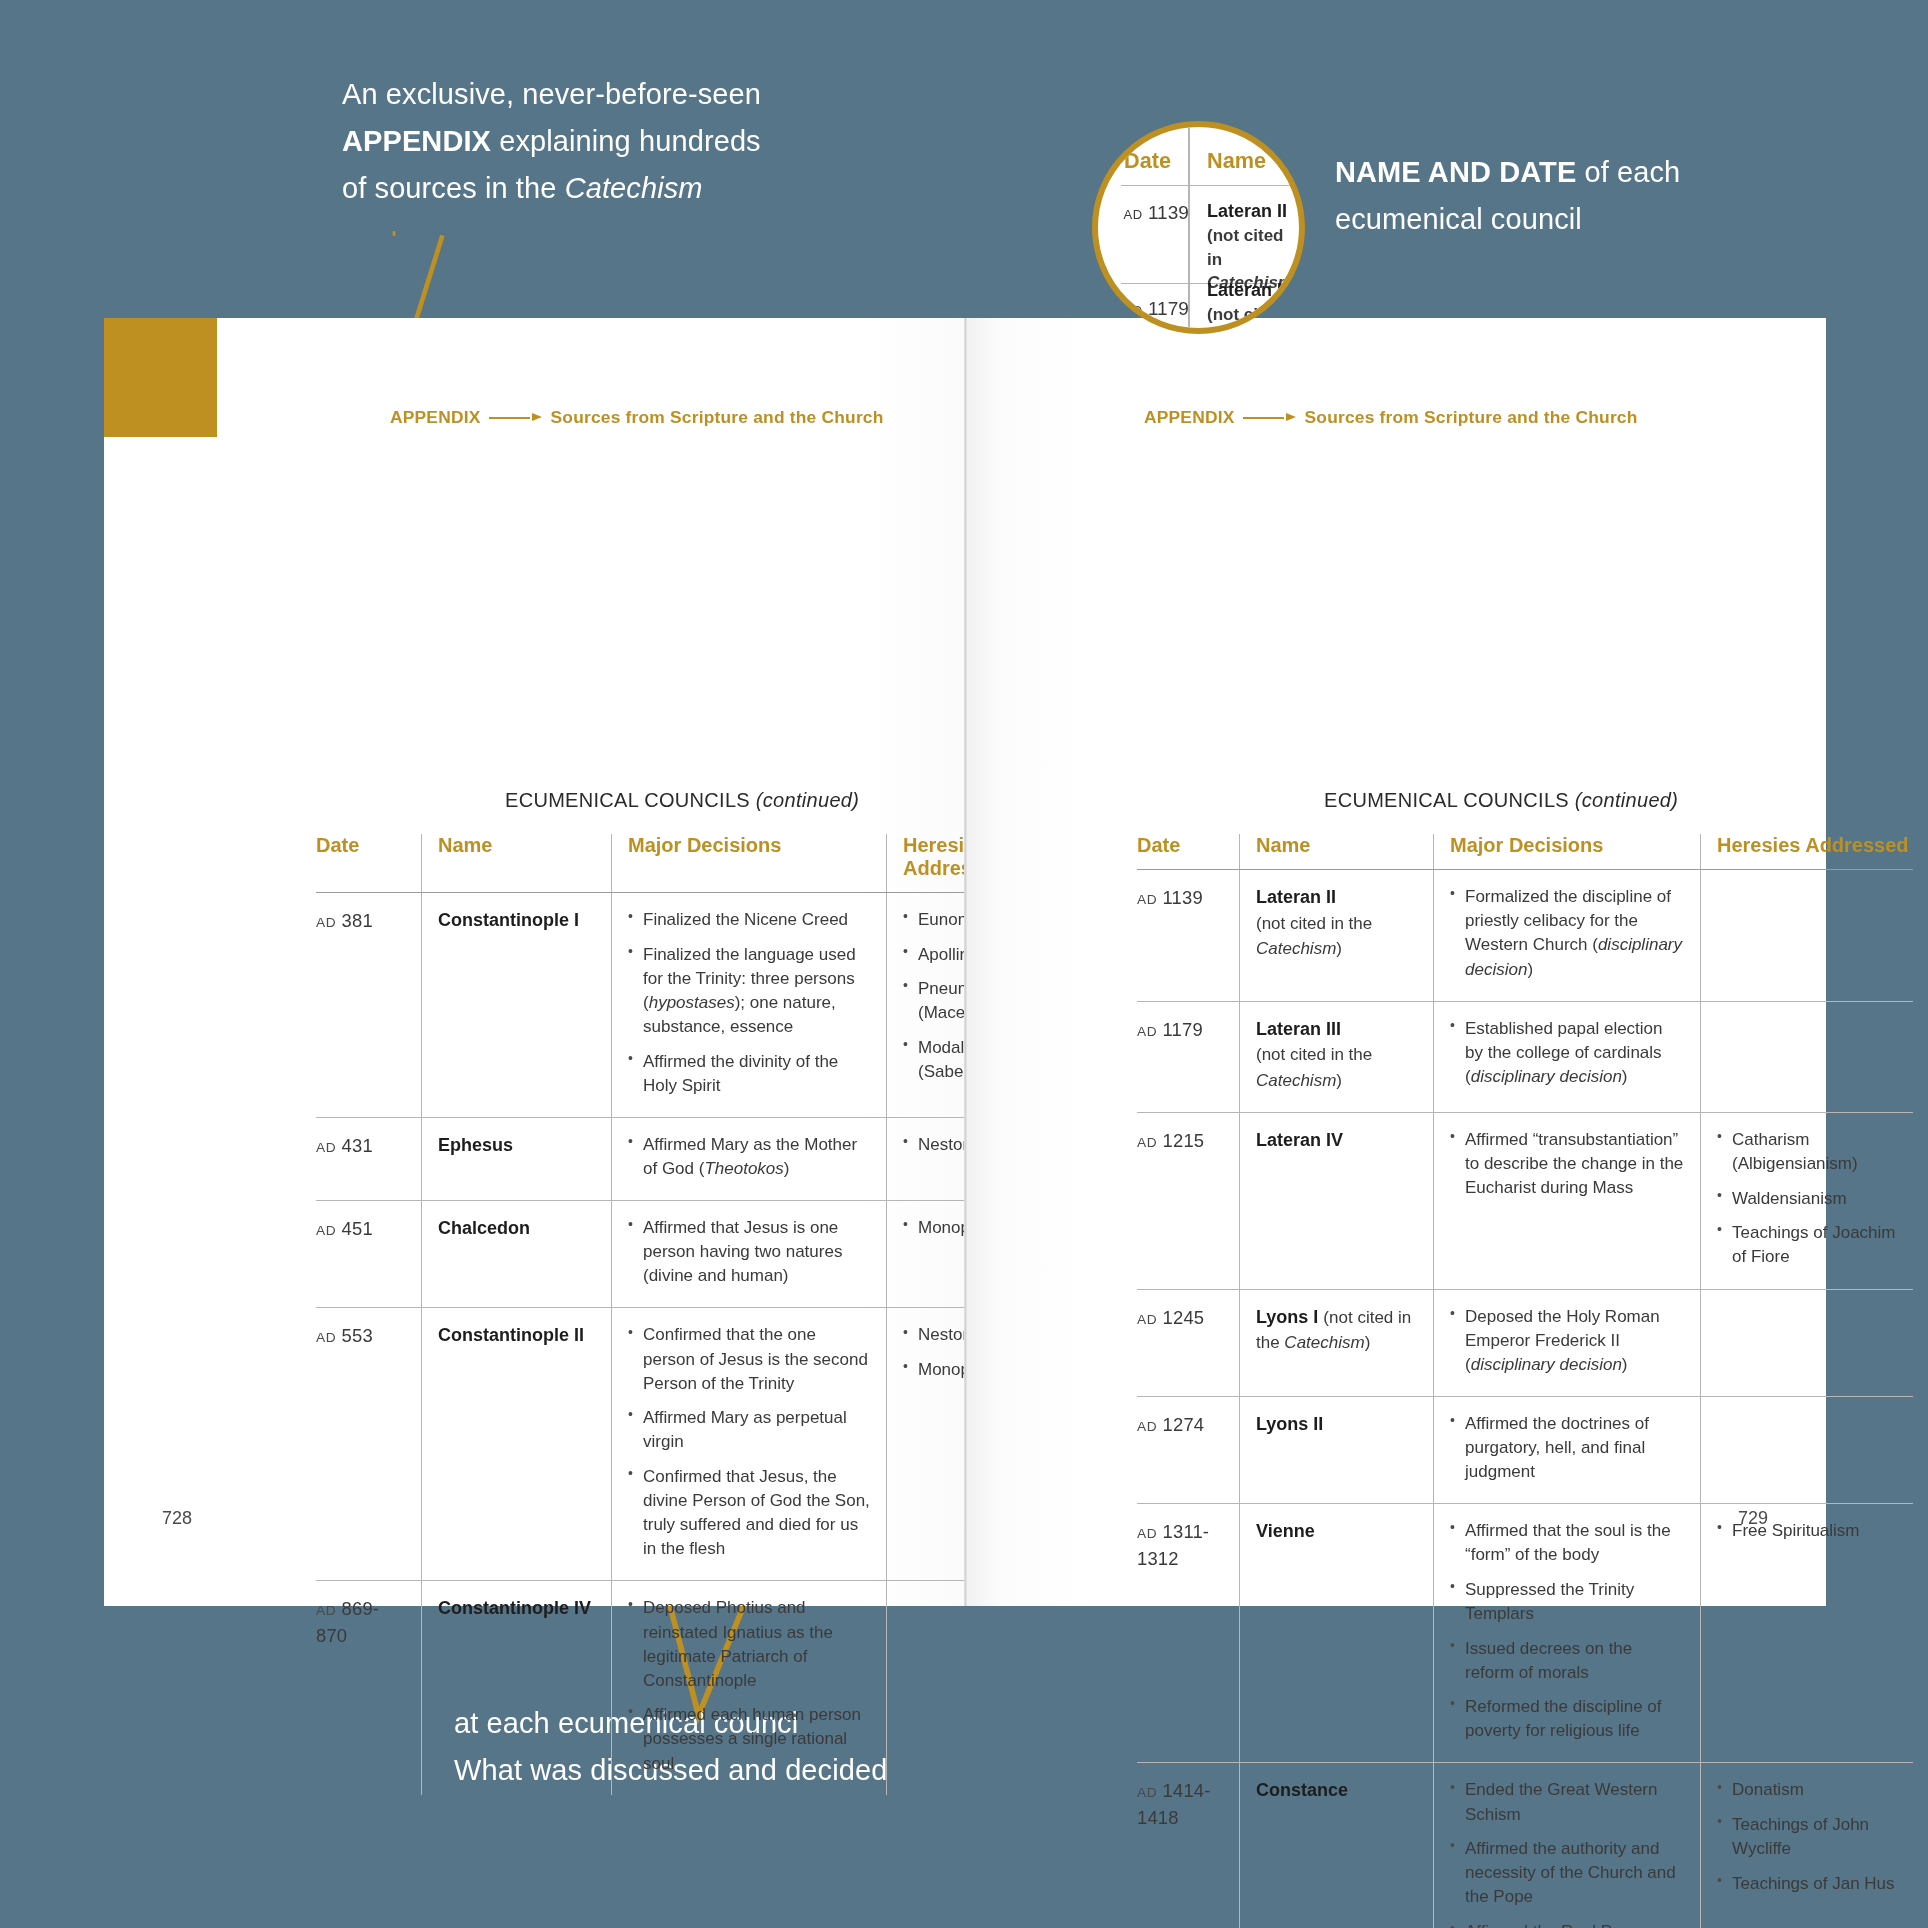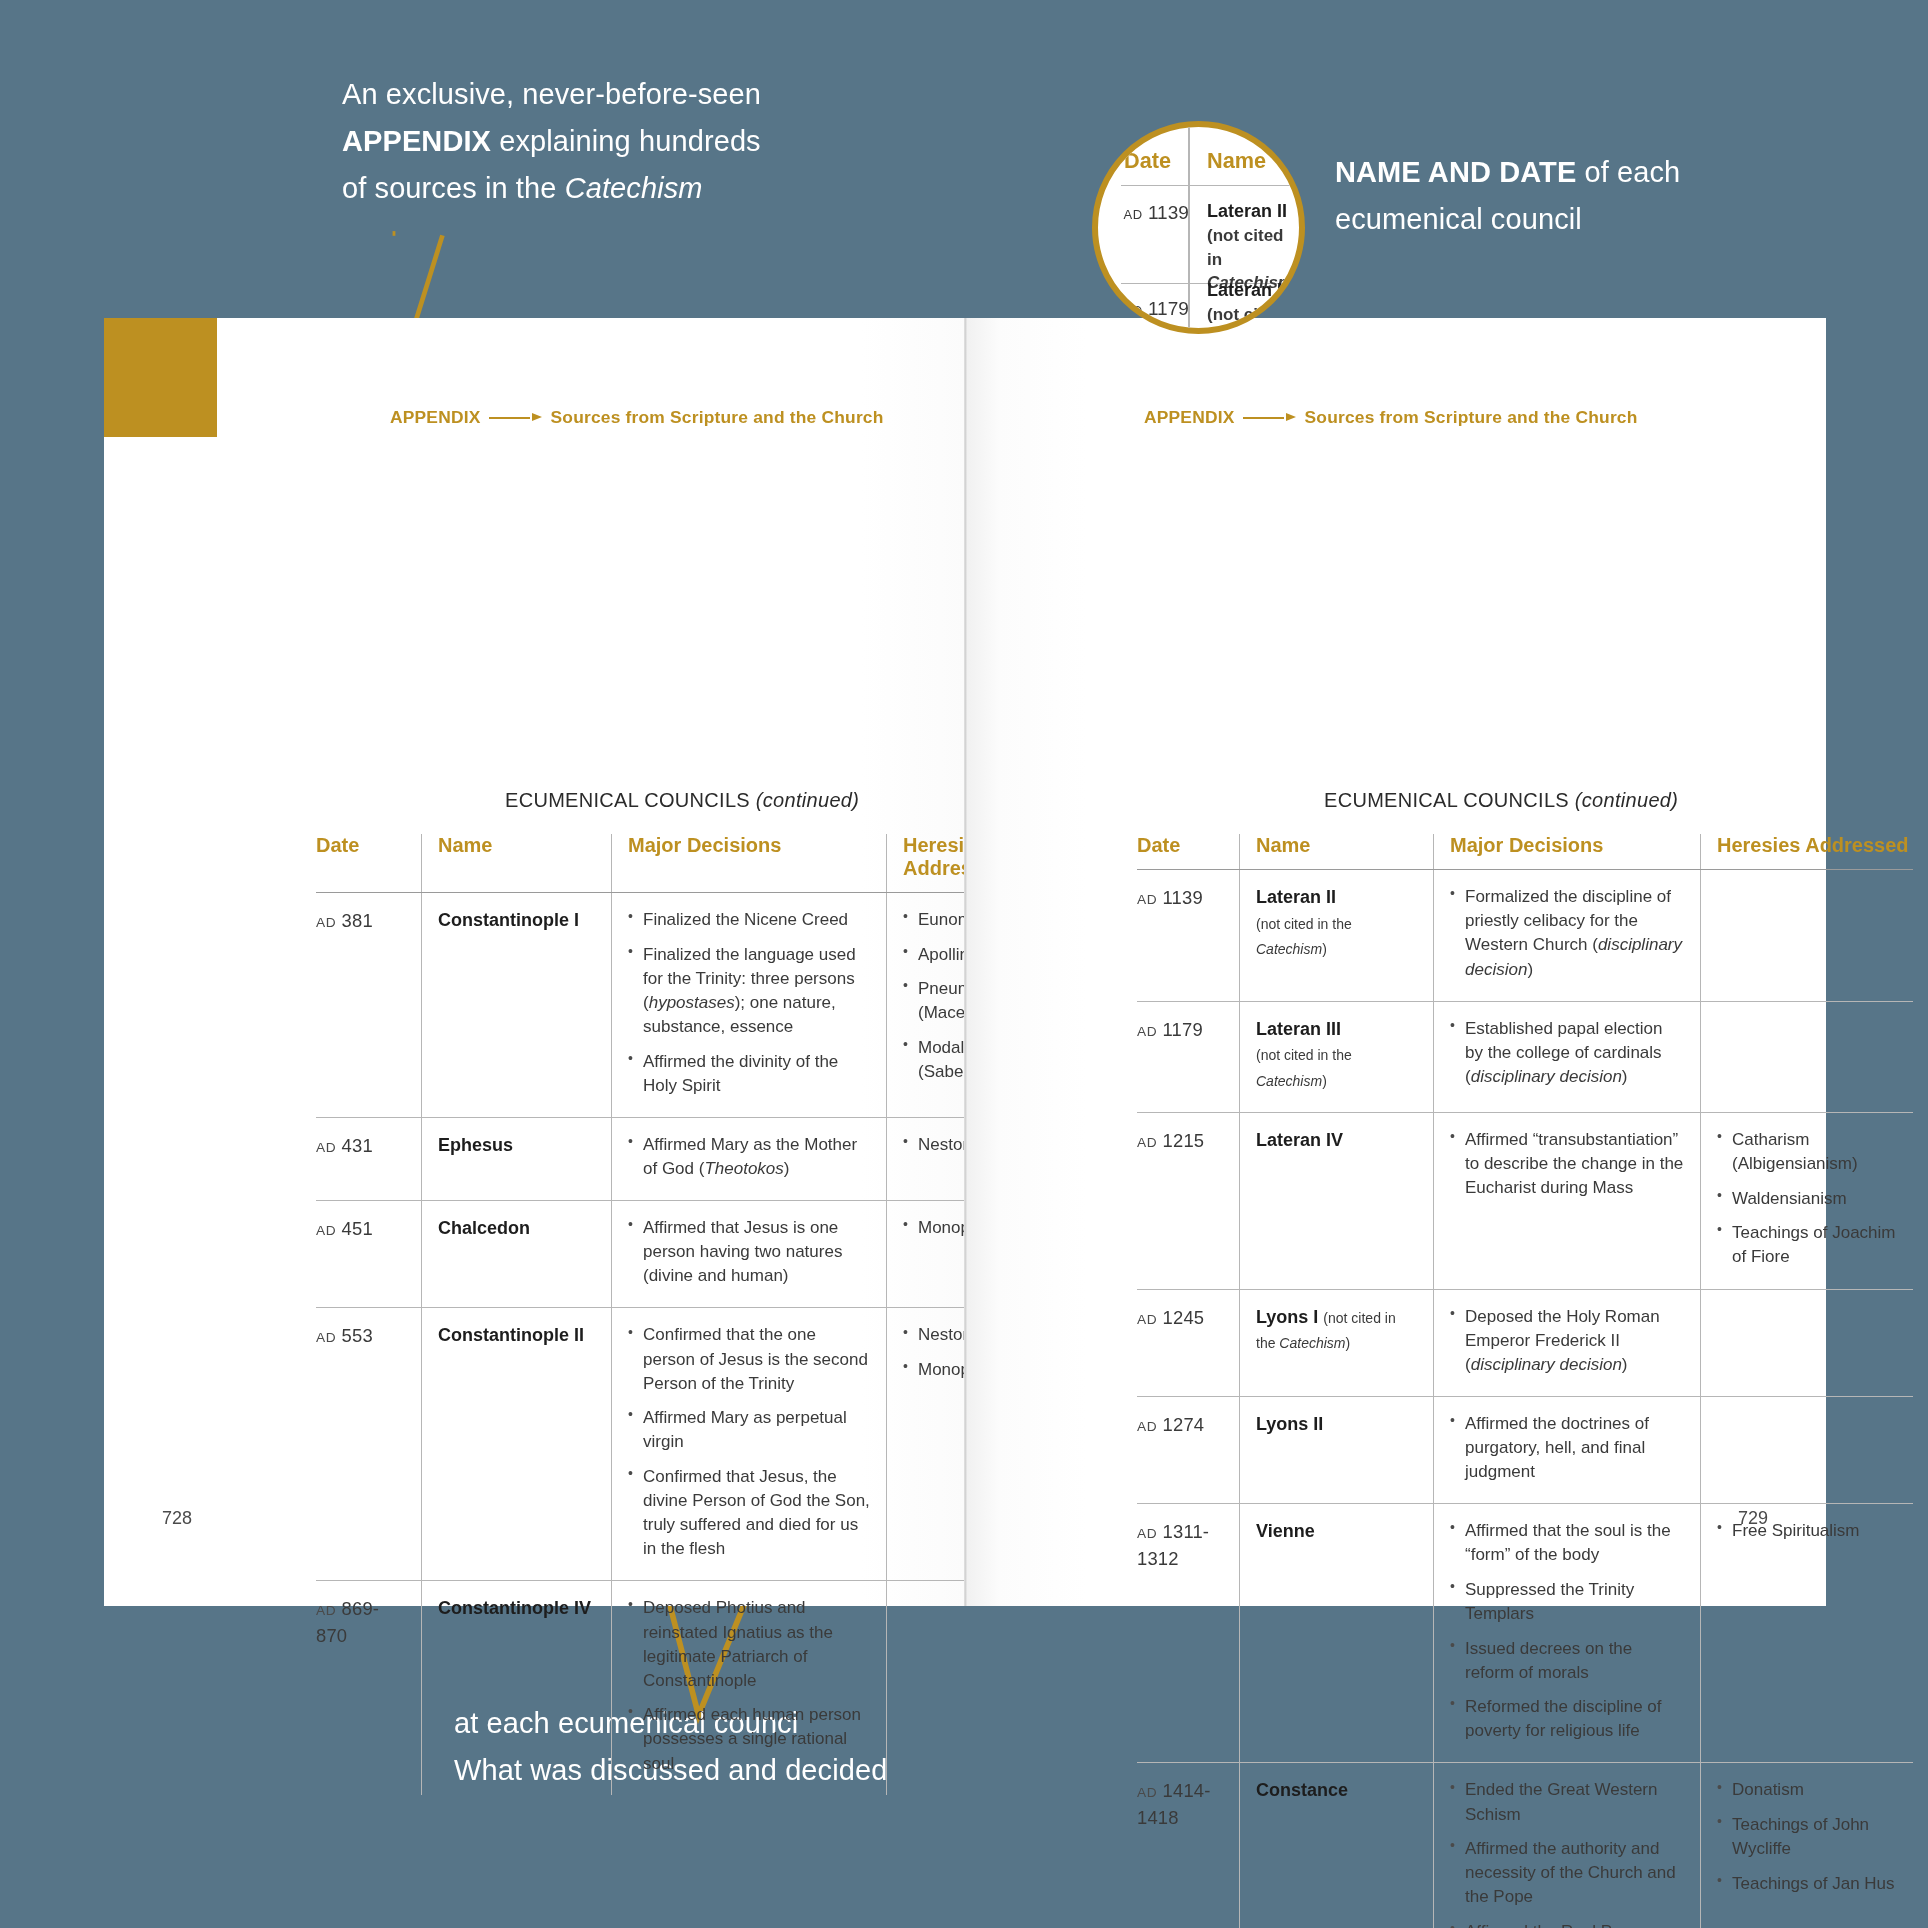--- a/index.html
+++ b/index.html
@@ -75,21 +75,21 @@
   #tbl-right .c-dec{width:235px;}
   #tbl-right .c-her{width:196px;}
 
   
   table.councils th.sep, table.councils td.sep{border-left:1.1px solid #b6b6b6;padding-left:16px;}
   table.councils th.pad, table.councils td.pad{padding-right:15px;}
 
   .date-txt{font-size:18.4px;color:#3a3a3a;letter-spacing:0.2px;}
   .date-txt .ad{font-size:13.7px;letter-spacing:0.6px;color:#4a4a4a;}
   .name-txt{font-weight:700;color:#1d1d1d;font-size:18px;line-height:1.36;}
-  .name-txt .sub{font-weight:400;color:#3a3a3a;font-size:14px;}
+  .name-txt .sub{font-weight:400;color:#3a3a3a;font-size:17px;}
   .name-txt .sub i{font-style:italic;}
 
   ul.blist{margin:0;padding:0;list-style:none;}
   ul.blist li{position:relative;padding-left:15px;margin-bottom:10.4px;line-height:1.42;}
   ul.blist li:last-child{margin-bottom:0;}
   ul.blist li:before{content:"\2022";position:absolute;left:0;top:-0.9px;font-size:14px;color:#4a4a4a;}
   ul.blist li i{font-style:italic;}
 
   .folio{position:absolute;bottom:77px;font-size:18px;color:#4a4a4a;}
   #folio-left{left:58px;}

